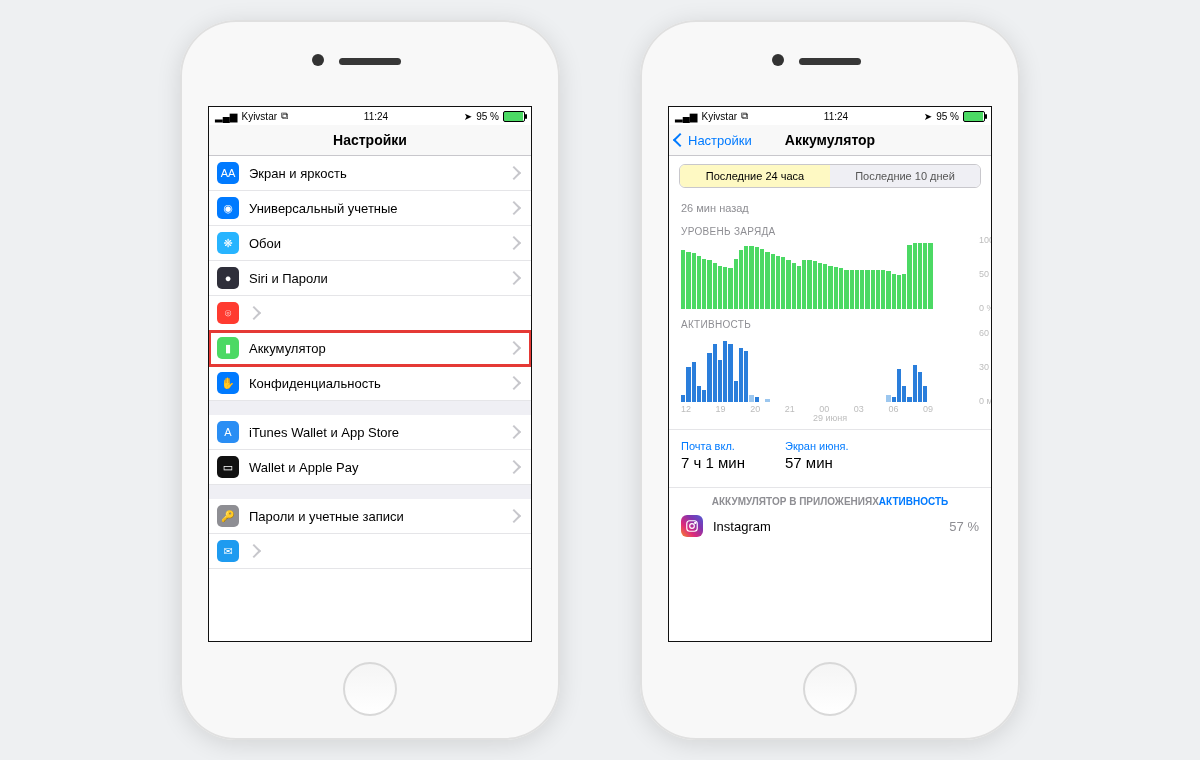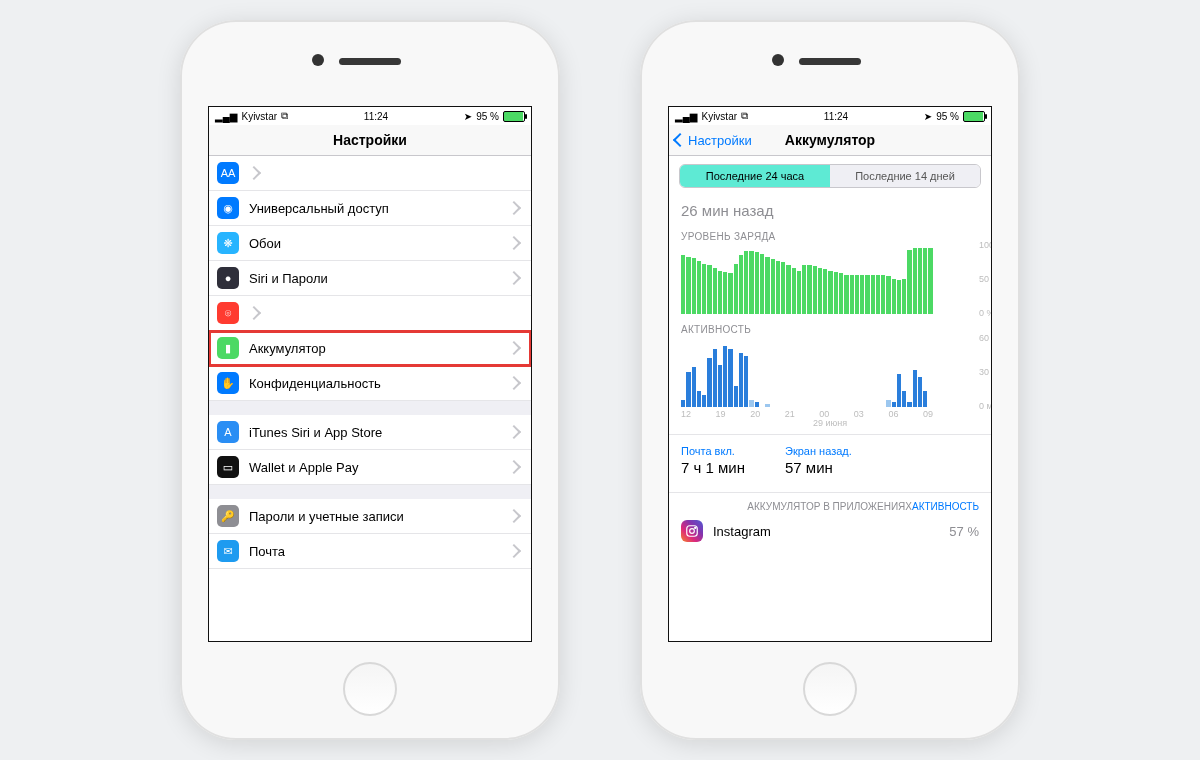--- a/index.html
+++ b/index.html
@@ -24,38 +24,38 @@
   .row{display:flex;align-items:center;height:34px;padding-left:8px;border-bottom:1px solid #e5e5e8;position:relative;}
   .row.gap{border-top:14px solid #efeff4;}
   .row .icon{width:22px;height:22px;border-radius:5px;display:flex;align-items:center;justify-content:center;font-size:12px;color:#fff;margin-right:10px;flex-shrink:0;}
   .row .label{flex:1;font-size:13px;}
   .row .chev{width:8px;height:8px;border-right:2px solid #c7c7cc;border-top:2px solid #c7c7cc;transform:rotate(45deg);margin-right:12px;}
   .row.highlight{outline:3px solid #e53935;outline-offset:-2px;z-index:2;}
   
   .pill-wrap{padding:8px 10px;}
   .pill{display:flex;border:1px solid #c8c7cc;border-radius:6px;overflow:hidden;font-size:11px;height:22px;}
   .pill div{flex:1;display:flex;align-items:center;justify-content:center;}
-  .pill .on{background:#5eead4;color:#000;font-weight:500;}
+  .pill .on{background:#fef9c3;color:#000;font-weight:500;}
   .pill .off{background:#efeff4;color:#555;}
   .kv{padding:4px 12px 2px;}
   .kv .top{display:flex;justify-content:space-between;font-size:13px;}
   .kv .top .l{max-width:170px;line-height:1.2;}
-  .kv .sub{color:#8e8e93;font-size:15px;margin-top:2px;}
+  .kv .sub{color:#8e8e93;font-size:11px;margin-top:2px;}
   .sect-label{color:#8e8e93;font-size:10px;padding:10px 12px 2px;letter-spacing:.3px;}
   .chart{position:relative;height:70px;margin:0 12px;}
   .chart .bars{display:flex;align-items:flex-end;gap:1px;height:100%;width:252px;}
   .chart .bars span{display:block;flex:1;background:#4cd964;}
   .chart .bars.blue span{background:#2a7edb;}
   .chart .ytick{position:absolute;right:-30px;font-size:9px;color:#bdbdbd;width:30px;text-align:left;}
   .xaxis{display:flex;gap:24px;color:#bdbdbd;font-size:9px;padding:2px 12px 0;justify-content:space-between;width:252px;}
   .xdate{color:#bdbdbd;font-size:9px;text-align:center;margin-top:-1px;}
   .usage-row{display:flex;padding:10px 12px;gap:40px;}
   .usage-row .u .t{color:#007aff;font-size:11px;}
   .usage-row .u .v{font-size:15px;margin-top:2px;}
-  .app-head{display:flex;justify-content:flex-end;padding:8px 12px 4px;font-size:10px;color:#8e8e93;}
+  .app-head{display:flex;justify-content:center;padding:8px 12px 4px;font-size:10px;color:#8e8e93;font-weight:bold;}
   .app-head .link{color:#007aff;}
   .app-row{display:flex;align-items:center;padding:4px 12px;font-size:13px;}
   .app-row .icn{width:22px;height:22px;border-radius:6px;margin-right:10px;background:linear-gradient(45deg,#f58529,#dd2a7b,#8134af,#515bd4);display:flex;align-items:center;justify-content:center;}
   .app-row .icn svg{width:14px;height:14px;}
   .app-row .pct{color:#8e8e93;}
   .hr{height:1px;background:#e5e5e8;margin-top:6px;}
 </style>
 </head>
 <body>
 
@@ -77,25 +77,26 @@
             <span>95 %</span>
             <span class="bat-icn"></span>
           </div>
       </div>
       <div class="nav">
         <span class="title">Настройки</span>
       </div>
       <div class="list" id="left-list">
           <div class="row">
             <div class="icon" style="background: rgb(0, 122, 255); font-size: 11px;">AA</div>
+            <div class="label">Экран и яркость</div>
             <div class="chev"></div>
           </div>
           <div class="row">
             <div class="icon" style="background: rgb(0, 122, 255); font-size: 11px;">◉</div>
-            <div class="label">Универсальный доступ</div>
+            <div class="label">Универсальный учетные</div>
             <div class="chev"></div>
           </div>
           <div class="row">
             <div class="icon" style="background: rgb(39, 180, 255); font-size: 11px;">❋</div>
             <div class="label">Обои</div>
             <div class="chev"></div>
           </div>
           <div class="row">
             <div class="icon" style="background: rgb(47, 47, 58); font-size: 11px;">●</div>
             <div class="label">Siri и Пароли</div>
@@ -110,36 +111,35 @@
             <div class="label">Аккумулятор</div>
             <div class="chev"></div>
           </div>
           <div class="row">
             <div class="icon" style="background: rgb(0, 122, 255); font-size: 11px;">✋</div>
             <div class="label">Конфиденциальность</div>
             <div class="chev"></div>
           </div>
           <div class="row gap">
             <div class="icon" style="background: rgb(42, 142, 244); font-size: 11px;">A</div>
-            <div class="label">iTunes Siri и App Store</div>
+            <div class="label">iTunes Wallet и App Store</div>
             <div class="chev"></div>
           </div>
           <div class="row">
             <div class="icon" style="background: rgb(17, 17, 17); font-size: 11px;">▭</div>
             <div class="label">Wallet и Apple Pay</div>
             <div class="chev"></div>
           </div>
           <div class="row gap">
             <div class="icon" style="background: rgb(142, 142, 147); font-size: 11px;">🔑</div>
             <div class="label">Пароли и учетные записи</div>
             <div class="chev"></div>
           </div>
           <div class="row">
             <div class="icon" style="background: rgb(30, 155, 240); font-size: 11px;">✉</div>
-            <div class="label">Почта</div>
             <div class="chev"></div>
           </div>
         </div>
     </div>
   </div>
 
   <div class="phone right">
     <div class="camera"></div>
     <div class="speaker"></div>
     <div class="screen">
@@ -160,21 +160,21 @@
         <div class="back">
             <span class="chev-l"></span>
             <span>Настройки</span>
           </div>
         <span class="title">Аккумулятор</span>
       </div>
 
       <div class="pill-wrap">
         <div class="pill">
           <div class="on">Последние 24 часа</div>
-          <div class="off">Последние 14 дней</div>
+          <div class="off">Последние 10 дней</div>
         </div>
       </div>
 
       <div class="kv">
         <div class="sub">26 мин назад</div>
       </div>
 
       <div class="sect-label">УРОВЕНЬ ЗАРЯДА</div>
       <div class="chart" id="chart-green">
         <div class="bars" id="bars-green">
@@ -444,21 +444,21 @@
         </div>
       <div class="xdate">29 июня</div>
       <div class="hr"></div>
 
       <div class="usage-row">
         <div class="u">
           <div class="t">Почта вкл.</div>
           <div class="v">7 ч 1 мин</div>
         </div>
         <div class="u">
-          <div class="t">Экран назад.</div>
+          <div class="t">Экран июня.</div>
           <div class="v">57 мин</div>
         </div>
       </div>
       <div class="hr"></div>
 
       <div class="app-head">
         <span>АККУМУЛЯТОР В ПРИЛОЖЕНИЯХ</span>
         <span class="link">АКТИВНОСТЬ</span>
       </div>
       <div class="app-row">

